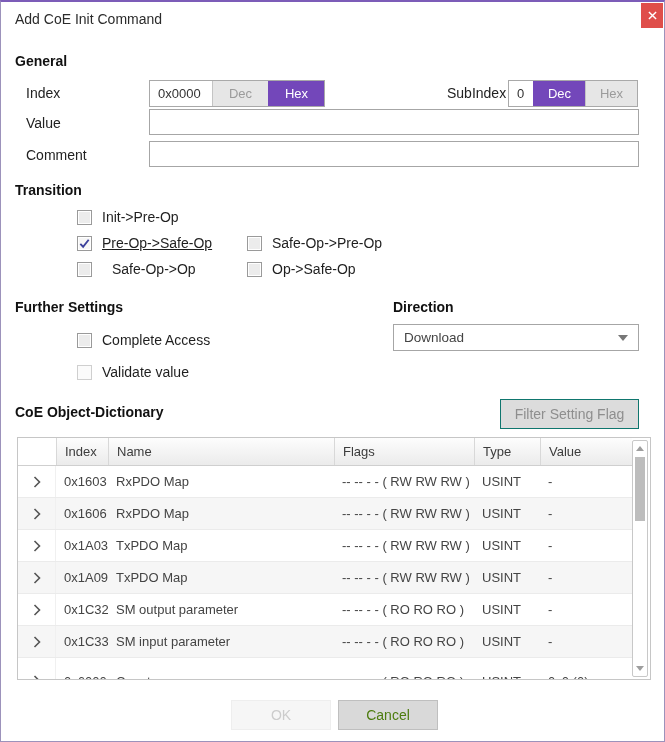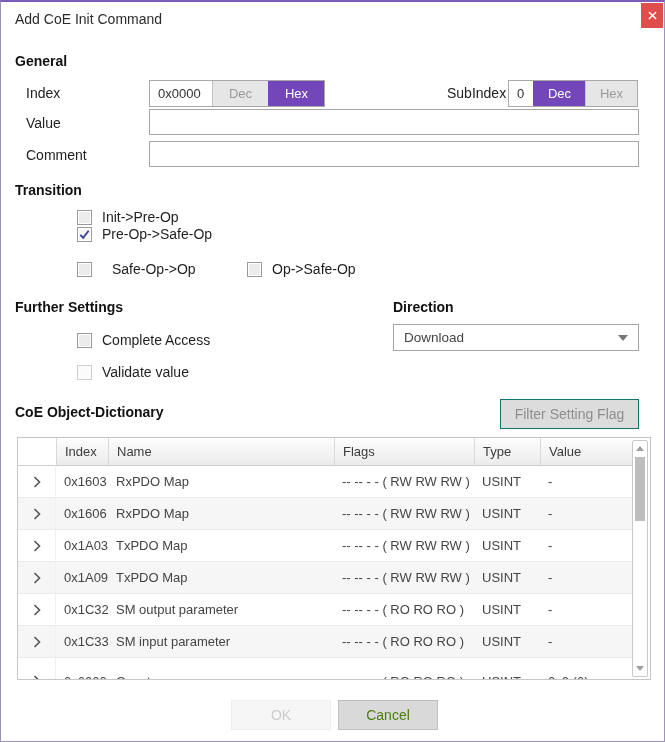--- a/index.html
+++ b/index.html
@@ -105,27 +105,31 @@
 
   <div class="lb" style="left:25px;top:145px;">Comment</div>
   <input class="txt" style="left: 148px; top: 139px; width: 490px;" value="">
 
   <div class="hd" style="left:14px;top:180px;">Transition</div>
 
   <div class="cbitem" style="left:32px;top:204px;">
     <span class="cb"></span>
     <span class="cb-label">Init-&gt;Pre-Op</span>
   </div>
-  <div class="cbitem" style="left:32px;top:221px;">
+  <div class="cbitem" style="left:32px;top:230px;text-decoration:underline;">
     <span class="cb checked">
       <svg width="13" height="13" viewBox="0 0 14 14">
         <path d="M2.5 7.5 L5.5 10.5 L11.5 3" stroke="#3a3f9b" stroke-width="2" fill="none"></path>
       </svg>
     </span>
     <span class="cb-label">Pre-Op-&gt;Safe-Op</span>
+  </div>
+  <div class="cbitem" style="left:202px;top:230px;">
+    <span class="cb"></span>
+    <span class="cb-label">Safe-Op-&gt;Pre-Op</span>
   </div>
   <div class="cbitem" style="left:32px;top:256px;gap:10px;">
     <span class="cb"></span>
     <span class="cb-label">Safe-Op-&gt;Op</span>
   </div>
   <div class="cbitem" style="left:202px;top:256px;">
     <span class="cb"></span>
     <span class="cb-label">Op-&gt;Safe-Op</span>
   </div>
 

